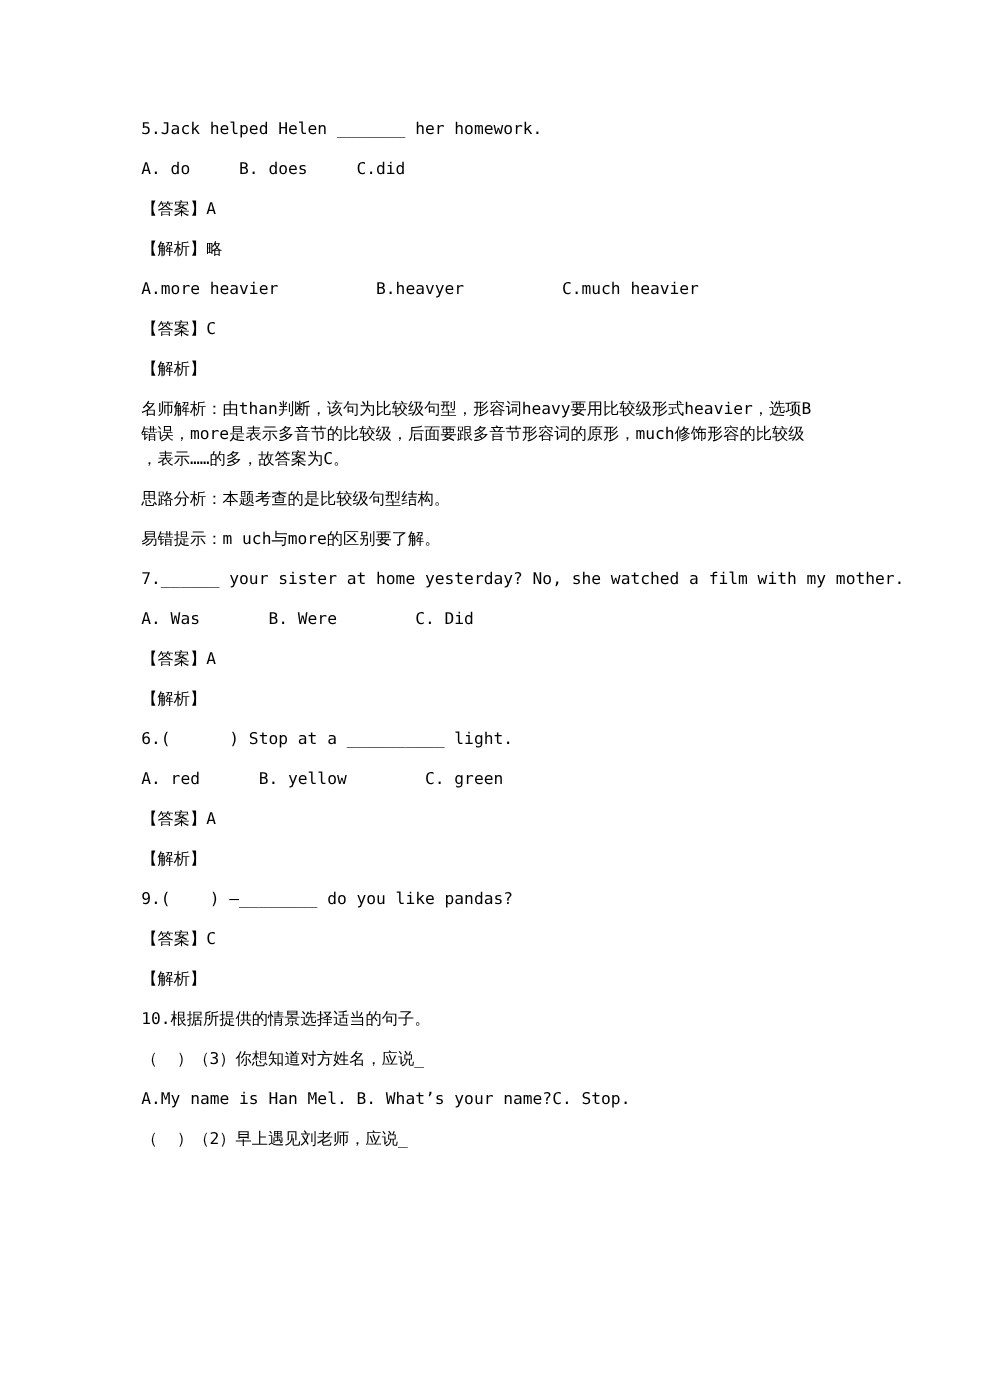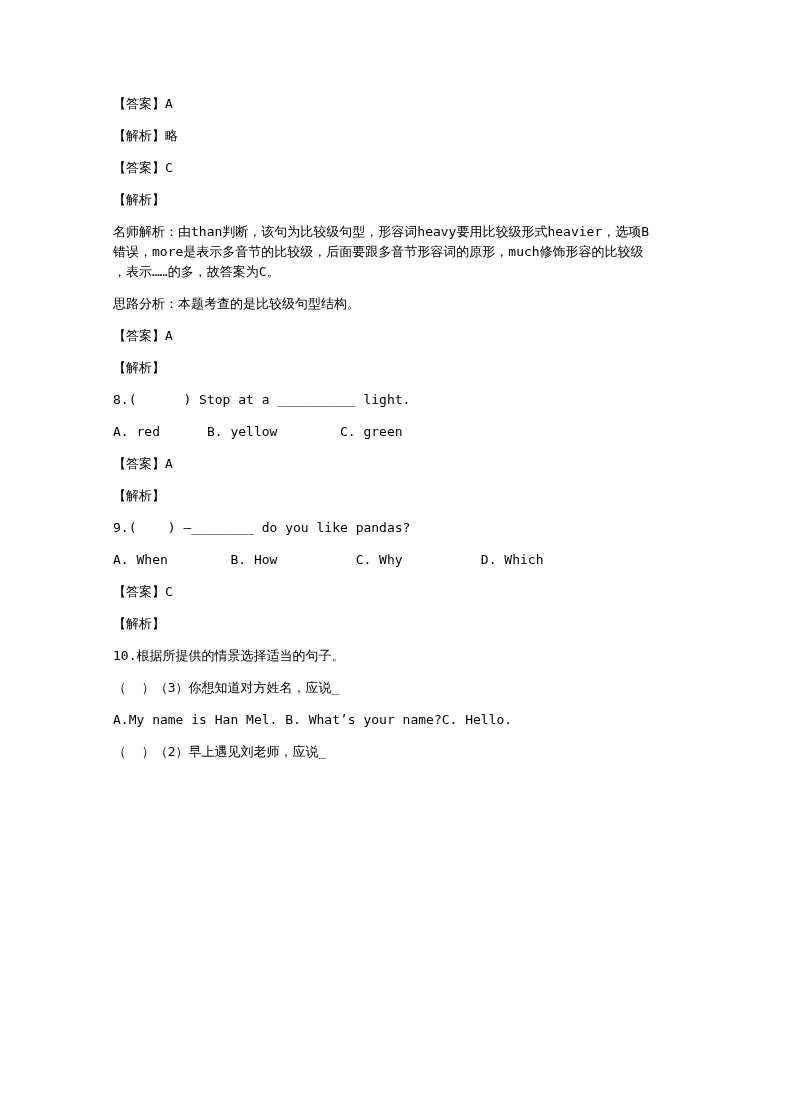--- a/index.html
+++ b/index.html
@@ -28,36 +28,41 @@
     line-height: 20px;
     margin: 0 0 12px 0;
     letter-spacing: 0;
   }
 </style>
 </head>
 <body>
 
 <div class="page">
   <div class="content" id="doc">
+      <div class="para">5.Jack helped Helen _______ her homework.</div>
+      <div class="para">A. do     B. does     C.did</div>
       <div class="para">【答案】A</div>
       <div class="para">【解析】略</div>
+      <div class="para">A.more heavier          B.heavyer          C.much heavier</div>
       <div class="para">【答案】C</div>
       <div class="para">【解析】</div>
       <div class="para">名师解析：由than判断，该句为比较级句型，形容词heavy要用比较级形式heavier，选项B
 错误，more是表示多音节的比较级，后面要跟多音节形容词的原形，much修饰形容的比较级
 ，表示……的多，故答案为C。</div>
       <div class="para">思路分析：本题考查的是比较级句型结构。</div>
+      <div class="para">易错提示：m uch与more的区别要了解。</div>
+      <div class="para">7.______ your sister at home yesterday? No, she watched a film with my mother.</div>
+      <div class="para">A. Was       B. Were        C. Did</div>
       <div class="para">【答案】A</div>
       <div class="para">【解析】</div>
-      <div class="para">8.(      ) Stop at a __________ light.</div>
+      <div class="para">6.(      ) Stop at a __________ light.</div>
       <div class="para">A. red      B. yellow        C. green</div>
       <div class="para">【答案】A</div>
       <div class="para">【解析】</div>
       <div class="para">9.(    ) —________ do you like pandas?</div>
-      <div class="para">A. When        B. How          C. Why          D. Which</div>
       <div class="para">【答案】C</div>
       <div class="para">【解析】</div>
       <div class="para">10.根据所提供的情景选择适当的句子。</div>
       <div class="para">（  ）（3）你想知道对方姓名，应说_</div>
-      <div class="para">A.My name is Han Mel. B. What’s your name?C. Hello.</div>
+      <div class="para">A.My name is Han Mel. B. What’s your name?C. Stop.</div>
       <div class="para">（  ）（2）早上遇见刘老师，应说_</div>
     </div>
 </div>
 
 </body></html>

